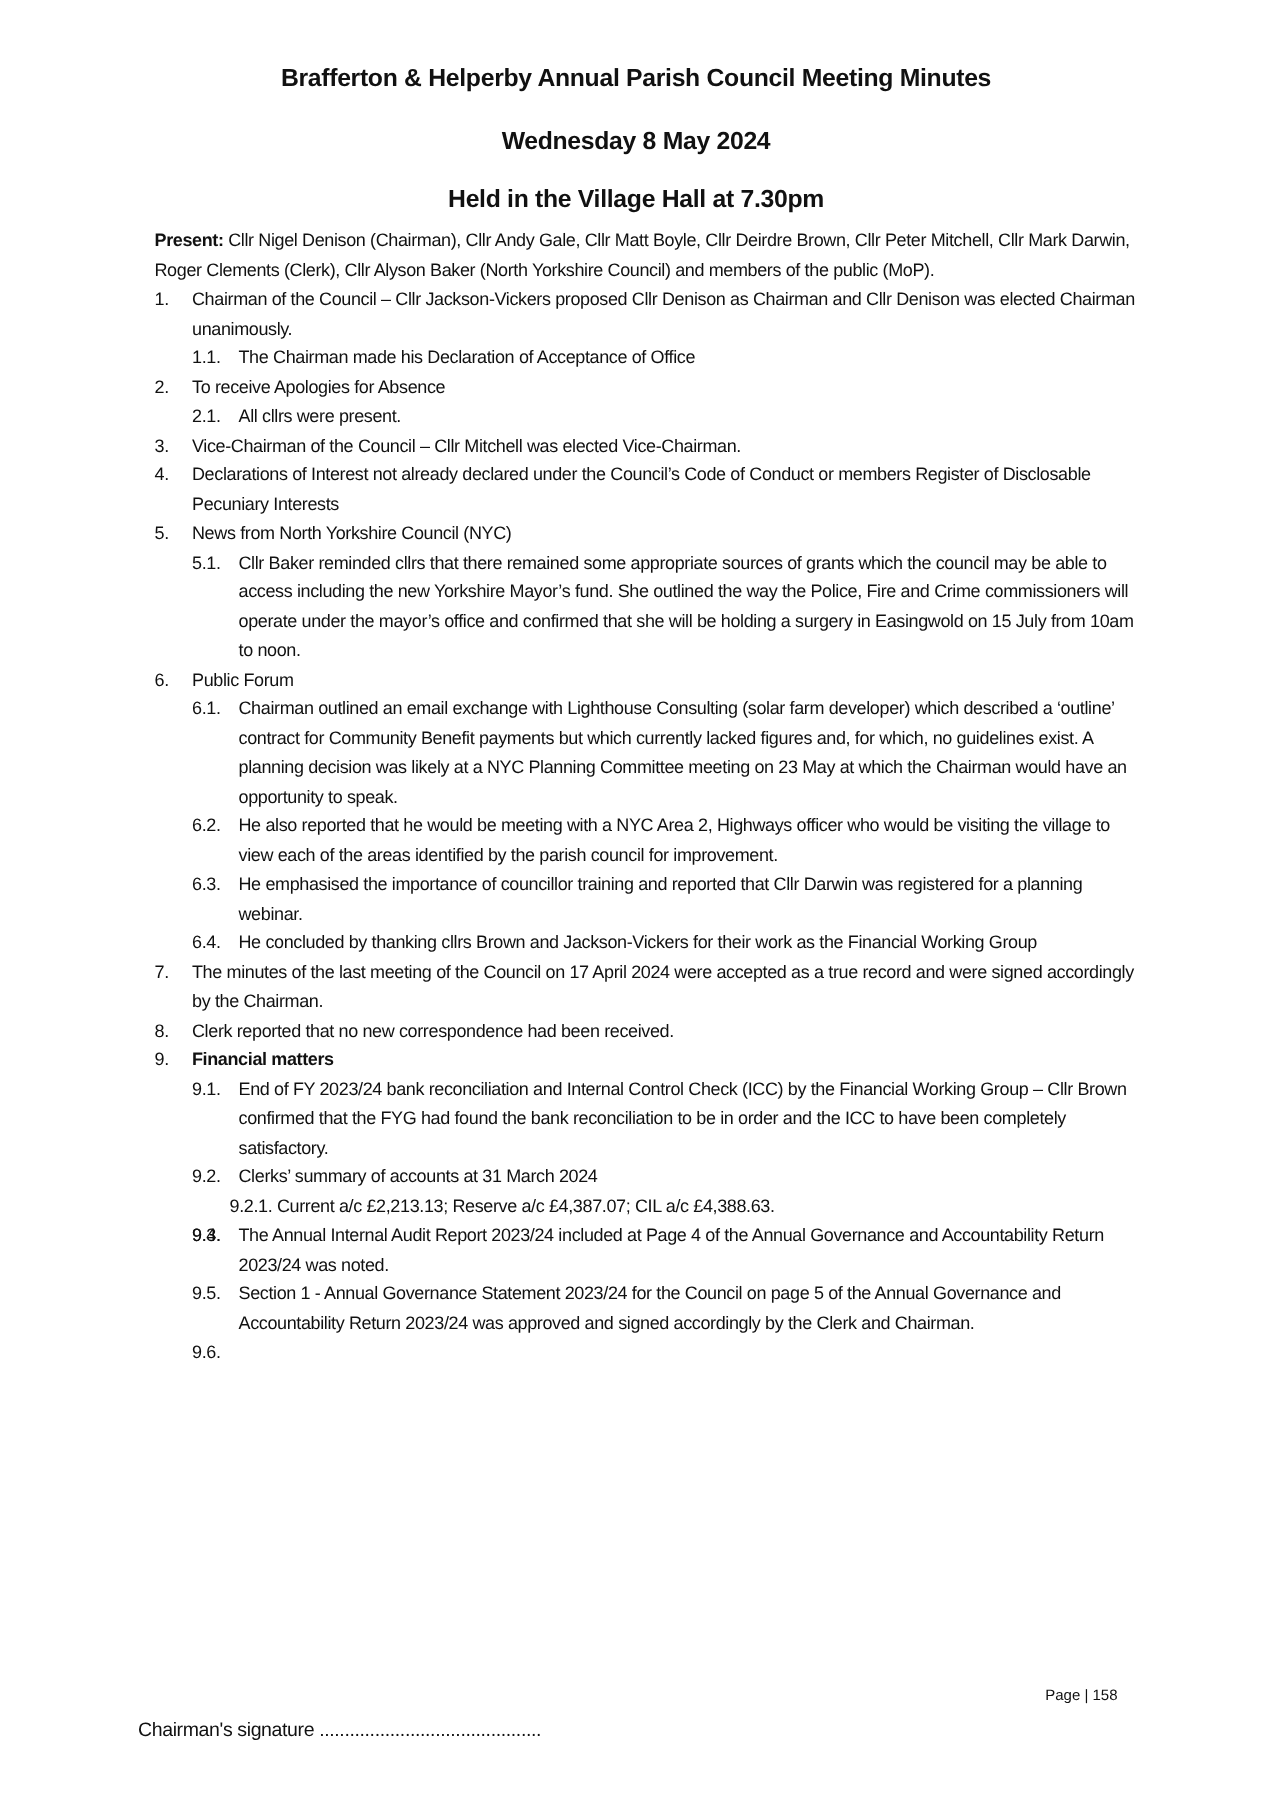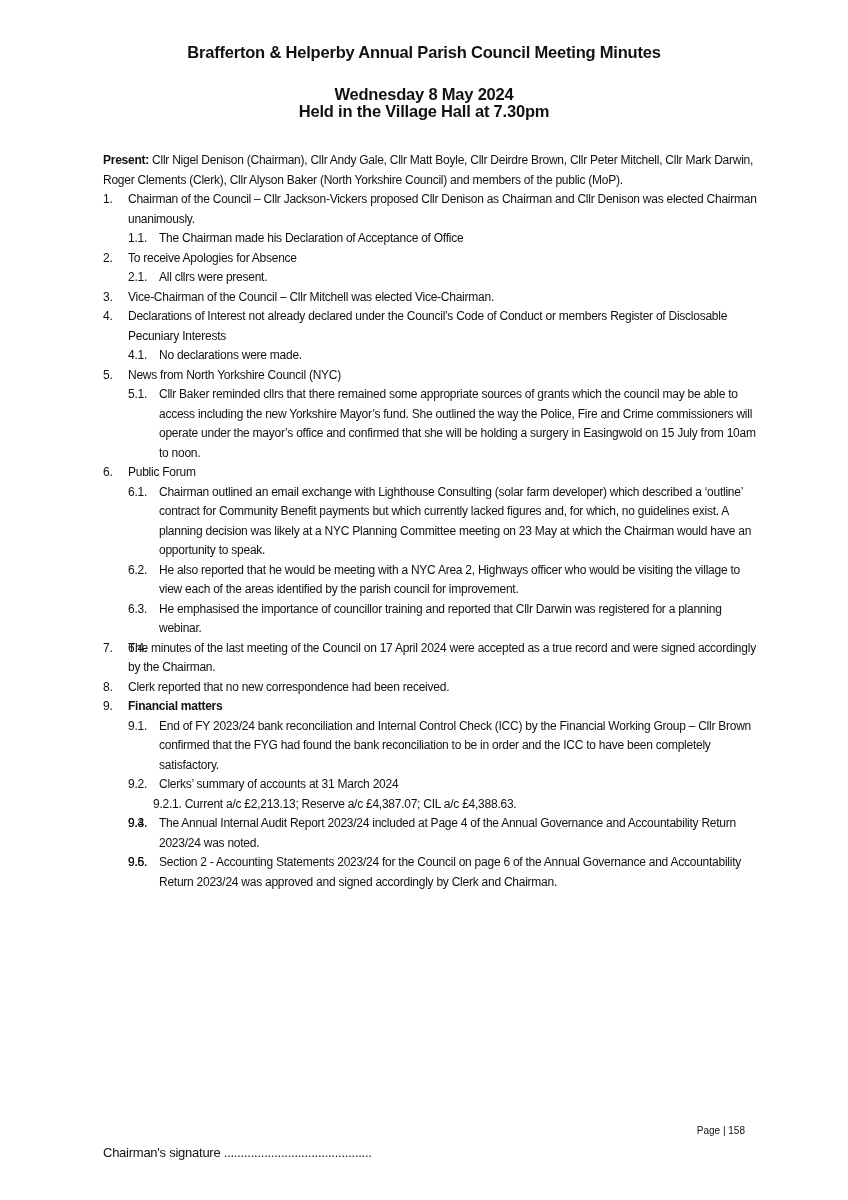--- a/index.html
+++ b/index.html
@@ -24,21 +24,21 @@
     .title {
       position: absolute;
       left: 0; width: 848px;
       text-align: center;
       font-weight: bold;
       font-size: 16.5px;
       letter-spacing: -0.2px;
     }
     .t1 { top: 43px; }
     .t2 { top: 85px; }
-    .t3 { top: 102px; }
+    .t3 { top: 124px; }
 
     .body {
       position: absolute;
       left: 103px;
       top: 151px;
       width: 660px;
       font-size: 12px;
       line-height: 19.5px;
       letter-spacing: -0.25px;
     }
@@ -75,21 +75,21 @@
     .bold { font-weight: bold; }
 
     .page-num {
       position: absolute;
       right: 103px;
       top: 1125px;
       font-size: 10px;
     }
     .signature {
       position: absolute;
-      left: 103px;
+      left: 92px;
       top: 1145px;
       font-size: 13px;
       letter-spacing: -0.25px;
     }
   </style>
 </head>
 <body>
 
 <div class="page">
 
@@ -121,24 +121,20 @@
 
     <div class="item">
       <span class="num">3.</span>
       <span>Vice-Chairman of the Council – Cllr Mitchell was elected Vice-Chairman.</span>
     </div>
 
     <div class="item">
       <span class="num">4.</span>
       <span>Declarations of Interest not already declared under the Council’s Code of Conduct or members Register of Disclosable Pecuniary Interests</span>
     </div>
-    <div class="sub">
-      <span class="num">4.1.</span>
-      <span>No declarations were made.</span>
-    </div>
 
     <div class="item">
       <span class="num">5.</span>
       <span>News from North Yorkshire Council (NYC)</span>
     </div>
     <div class="sub">
       <span class="num">5.1.</span>
       <span>Cllr Baker reminded cllrs that there remained some appropriate sources of grants which the council may be able to access including the new Yorkshire Mayor’s fund.  She outlined the way the Police, Fire and Crime commissioners will operate under the mayor’s office and confirmed that she will be holding a surgery in Easingwold on 15 July from 10am to noon.</span>
     </div>
 
@@ -153,20 +149,21 @@
     <div class="sub">
       <span class="num">6.2.</span>
       <span>He also reported that he would be meeting with a NYC Area 2, Highways officer who would be visiting the village to view each of the areas identified by the parish council for improvement.</span>
     </div>
     <div class="sub">
       <span class="num">6.3.</span>
       <span>He emphasised the importance of councillor training and reported that Cllr Darwin was registered for a planning webinar.</span>
     </div>
     <div class="sub">
       <span class="num">6.4.</span>
+      <span>He concluded by thanking cllrs Brown and Jackson-Vickers for their work as the Financial Working Group</span>
     </div>
 
     <div class="item">
       <span class="num">7.</span>
       <span>The minutes of the last meeting of the Council on 17 April 2024 were accepted as a true record and were signed accordingly by the Chairman.</span>
     </div>
 
     <div class="item">
       <span class="num">8.</span>
       <span>Clerk reported that no new correspondence had been received.</span>
@@ -190,24 +187,24 @@
     </div>
     <div class="sub">
       <span class="num">9.3.</span>
     </div>
     <div class="sub">
       <span class="num">9.4.</span>
       <span>The Annual Internal Audit Report 2023/24 included at Page 4 of the Annual Governance and Accountability Return 2023/24 was noted.</span>
     </div>
     <div class="sub">
       <span class="num">9.5.</span>
+      <span>Section 1 - Annual Governance Statement 2023/24 for the Council on page 5 of the Annual Governance and Accountability Return 2023/24 was approved and signed accordingly by the Clerk and Chairman.</span>
     </div>
     <div class="sub">
       <span class="num">9.6.</span>
-      <span>Section 2 - Accounting Statements 2023/24 for the Council on page 6 of the Annual Governance and Accountability Return 2023/24 was approved and signed accordingly by Clerk and Chairman.</span>
     </div>
 
   </div>
 
   <div class="page-num">Page | 158</div>
   <div class="signature">Chairman's signature ............................................</div>
 
 </div>
 
 </body></html>

